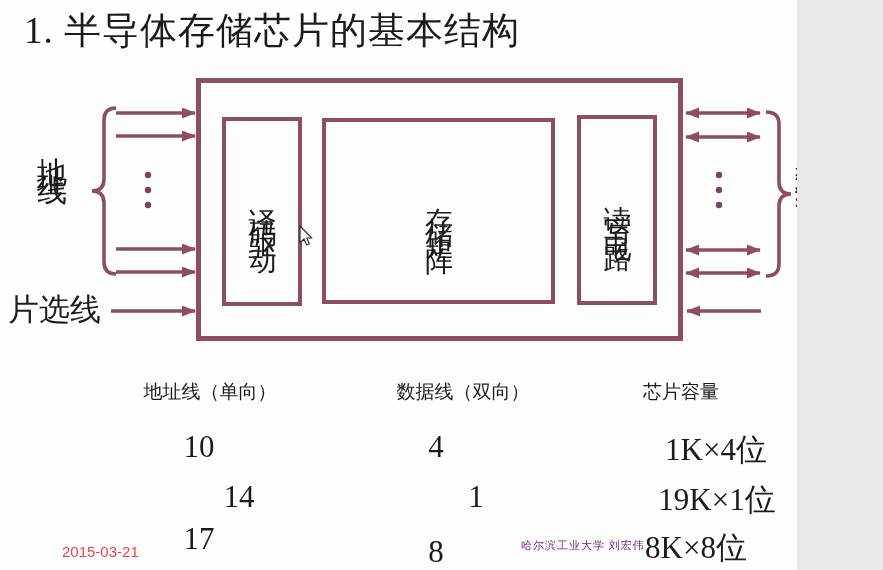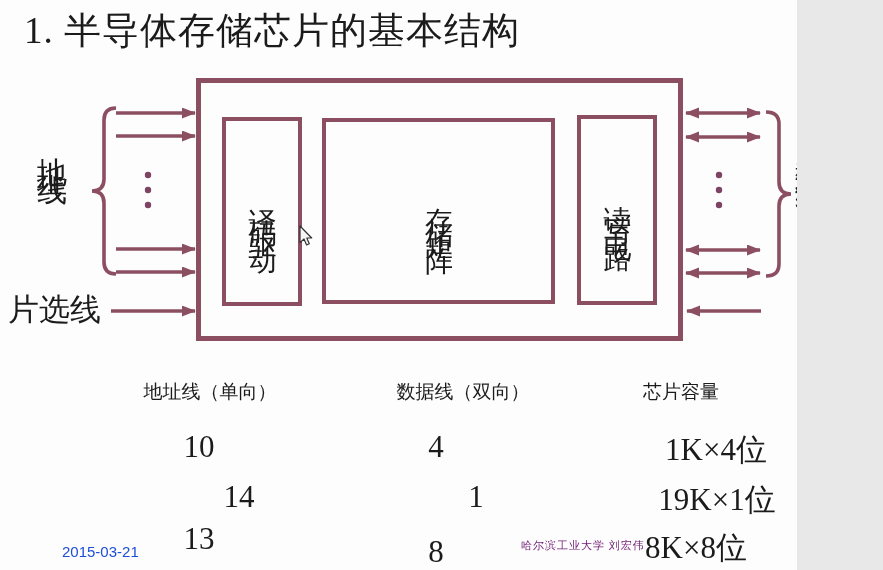--- a/index.html
+++ b/index.html
@@ -38,21 +38,21 @@
   .th1 { left:210px; } .th2 { left:463px; } .th3 { left:681px; }
   .td { font-size:31px; }
   .r1 { top:429px; } .r2 { top:479px;margin-left:40px; }
   .c1 { left:199px; } .c2 { left:436px; }
   .r1.c3 { left:716px; } .r2.c3 { left:677px; }
   .r3.c1 { top:521px; left:199px; }
   .r3.c2 { top:534px; left:436px; }
   .r3.c3 { top:527px; left:672px;margin-left:24px; }
   .cells { position:relative; z-index:2; }
   
-  .date-mark { left:62px; top:543px; font-size:15px; color:#1d4ed8;
+  .date-mark { left:62px; top:543px; font-size:15px; color:#ef4444;
     font-family:"Liberation Sans","DejaVu Sans",sans-serif; z-index:1; }
   .hit-mark { left:521px; top:538px; font-size:11px; color:#701a75;
     letter-spacing:1px; z-index:1; white-space:nowrap; }
   
   .video-strip {
     left:853px; top:362px; width:30px; height:208px; z-index:3;
     background:linear-gradient(180deg,
       #8d8779 0%, #8d8779 41%,
       #55514a 41.5%, #55514a 43.5%,
       #918b7e 44%, #918b7e 67.5%,
@@ -136,21 +136,21 @@
     <div class="th th3">芯片容量</div>
 
     <div class="td r1 c1">10</div>
     <div class="td r1 c2">4</div>
     <div class="td r1 c3">1K×4位</div>
 
     <div class="td r2 c1">14</div>
     <div class="td r2 c2">1</div>
     <div class="td r2 c3">19K×1位</div>
 
-    <div class="td r3 c1">13</div>
+    <div class="td r3 c1">17</div>
     <div class="td r3 c2">8</div>
     <div class="td r3 c3">8K×8位</div>
   </div>
 
   <div class="abs video-strip"></div>
 
   <svg class="abs cursor" width="15" height="22" viewBox="0 0 15 22">
     <path d="M1,1 L1,17.6 L5,14 L7.6,20 L10.3,18.8 L7.8,13 L12.7,13 Z" fill="#f5f5f5" stroke="#333333" stroke-width="1.2" stroke-linejoin="round"></path>
   </svg>
 

